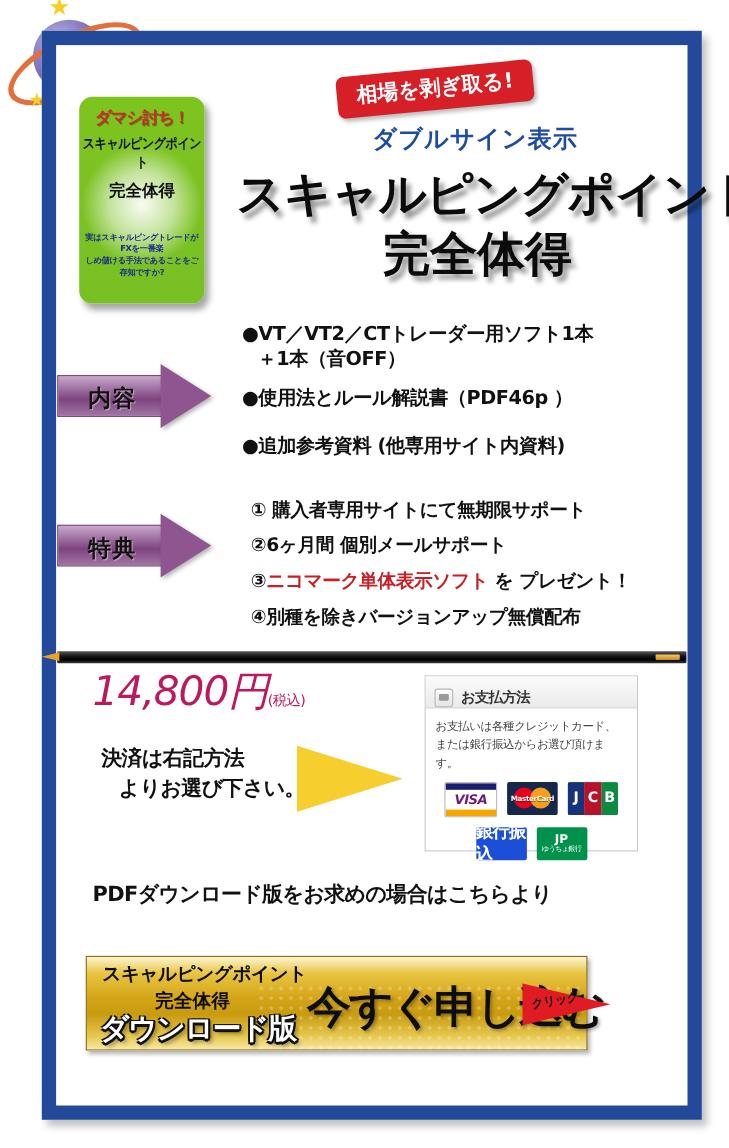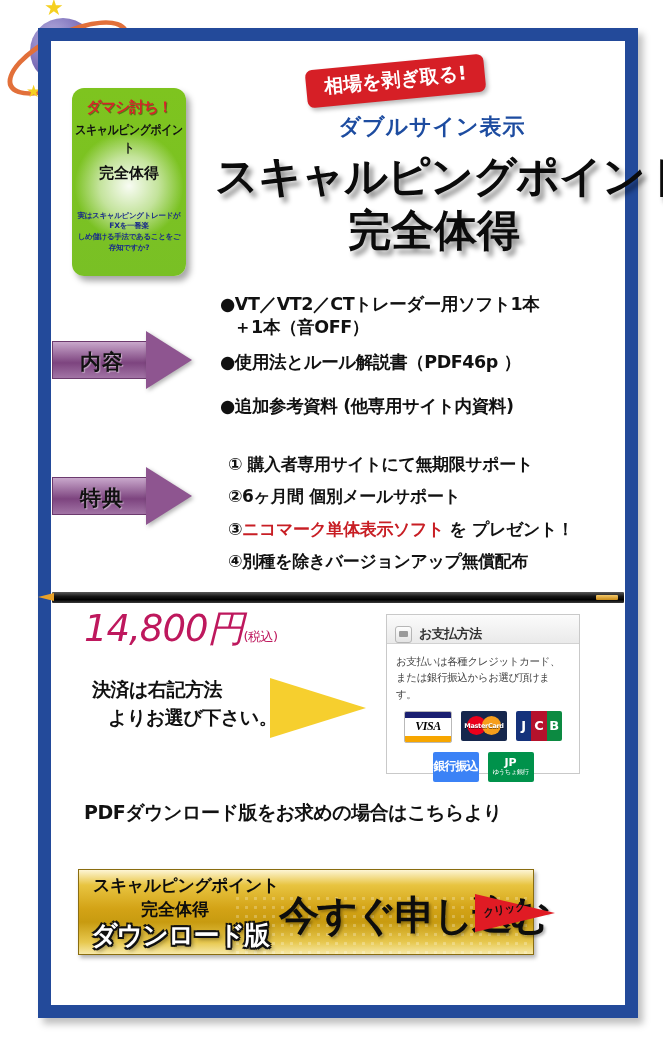--- a/index.html
+++ b/index.html
@@ -173,35 +173,35 @@
   .paybox-title{font-size:13px;font-weight:bold;color:#333;letter-spacing:-.5px;}
   .paybox-text{
     padding:9px 9px 0;font-size:10.5px;color:#444;line-height:1.55;letter-spacing:-.4px;
   }
   .logos{display:flex;justify-content:center;gap:9px;margin-top:9px;}
   .logos2{display:flex;justify-content:center;gap:9px;margin-top:9px;}
   .logo{width:46px;height:30px;border-radius:2px;position:relative;overflow:hidden;
         display:flex;align-items:center;justify-content:center;flex:none;}
   .visa{background:#fff;border:1px solid #b9b9b9;flex-direction:column;justify-content:space-between;}
   .visa .vtop{height:6px;background:#1A1F71;width:100%;}
-  .visa .vmid{color:#000000;font-size:12px;font-weight:bold;font-style:italic;letter-spacing:-.5px;font-family:Liberation Serif, serif;}
+  .visa .vmid{color:#701a75;font-size:12px;font-weight:bold;font-style:italic;letter-spacing:-.5px;}
   .visa .vbot{height:6px;background:#F7A600;width:100%;}
   .mc{background:#16274d;}
   .mc .c1,.mc .c2{position:absolute;width:19px;height:19px;border-radius:50%;top:5px;}
   .mc .c1{background:#EB001B;left:6px;}
   .mc .c2{background:#F79E1B;right:6px;}
   .mc .mtxt{position:relative;z-index:2;color:#fff;font-size:6.5px;font-weight:bold;
             letter-spacing:-.3px;text-shadow:0 1px 0 rgba(0,0,0,.5);}
   .jcb{display:flex;gap:0;}
   .jcb span{width:33.3%;height:100%;display:flex;align-items:center;justify-content:center;
             color:#fff;font-size:13px;font-weight:bold;}
   .jcb .j{background:#15327B;}
   .jcb .c{background:#B5122C;}
   .jcb .b{background:#0C8A41;}
-  .bank{background:#3b82f6;color:#fff;font-size:12px;font-weight:bold;letter-spacing:-1px;}
+  .bank{background:#1d4ed8;color:#fff;font-size:16px;font-weight:bold;letter-spacing:-1px;}
   .yucho{background:#00924B;color:#fff;flex-direction:column;}
   .yucho .yp{font-size:11px;font-weight:bold;line-height:1;}
   .yucho .yt{font-size:6.5px;font-weight:normal;letter-spacing:-.6px;}
 
   
   .pdfnote{
     position:absolute;left:84px;top:800px;color:#111;
     font-size:19px;font-weight:bold;letter-spacing:-.5px;white-space:nowrap;
   }
 

